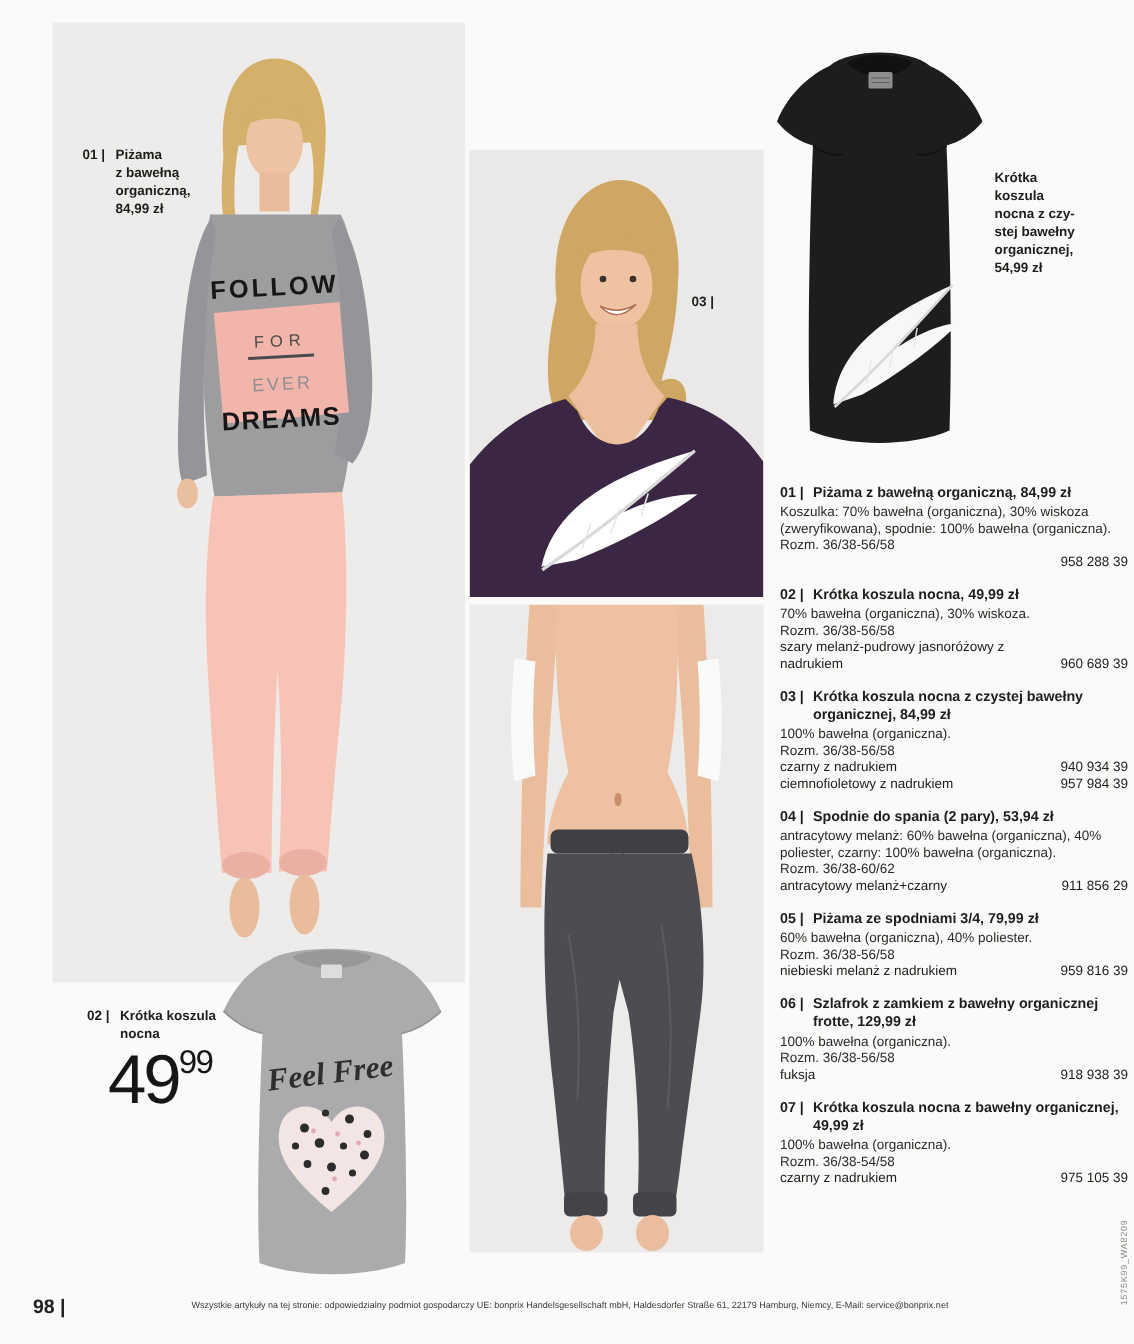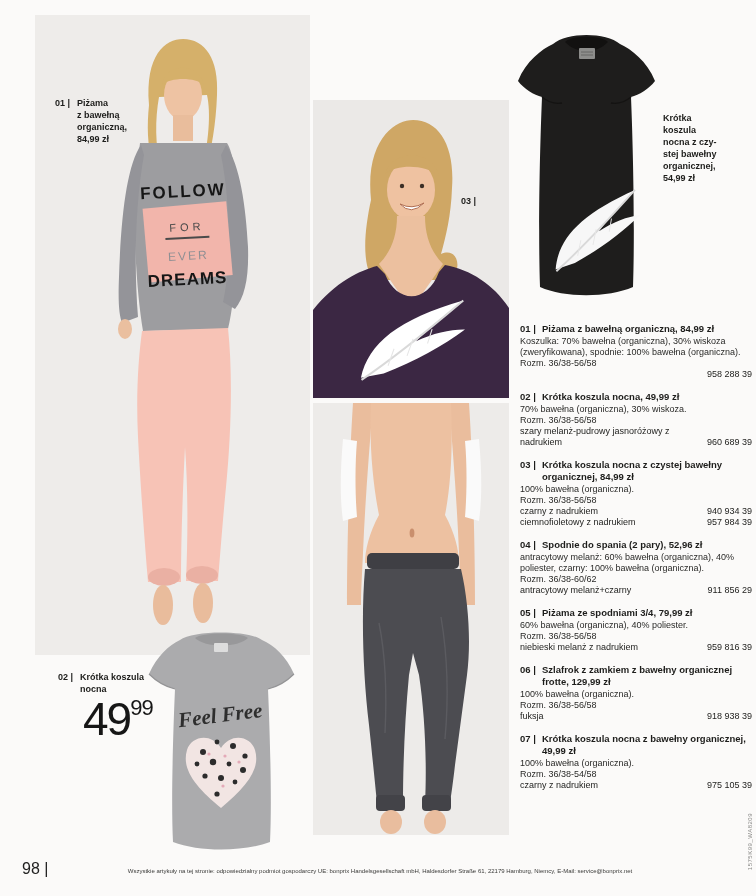--- a/index.html
+++ b/index.html
@@ -7,36 +7,36 @@
   .page { position:relative; width:756px; height:896px; background:#fbfaf9; overflow:hidden; color:#1d1d1b; }
 
   .photo { position:absolute; overflow:hidden; }
   .photo svg { display:block; }
 
   
   .callout { position:absolute; font-size:9px; line-height:12px; font-weight:bold; color:#1d1d1b; }
   .co-row { display:flex; }
   .co-num { width:22px; flex:0 0 auto; }
   .co-text { white-space:pre-line; }
-  .price { position:absolute; font-size:46px; letter-spacing:-2px; color:#161616; font-weight:500;margin-left:11px; }
+  .price { position:absolute; font-size:46px; letter-spacing:-2px; color:#161616; font-weight:500; }
   .price-sup { font-size:22px; letter-spacing:-1px; vertical-align:20px; }
 
   
   .listing { position:absolute; left:520px; top:323px; width:232px; font-size:9px; line-height:11px; }
   .item { margin-bottom:11px; }
   .item-title { display:flex; font-weight:bold; font-size:9.5px; line-height:12px; margin-bottom:1px; }
   .item-num { width:22px; flex:0 0 auto; }
   .item-ttl { flex:1; }
   .item-desc { color:#2a2a28; }
   .variant { display:flex; align-items:flex-end; }
   .vname { max-width:150px; }
   .vcode { margin-left:auto;text-align:right; }
 
   
-  .pageno { position:absolute; left:22px; bottom:18px; font-size:16px; font-weight:normal; color:#222; }
+  .pageno { position:absolute; left:22px; bottom:18px; font-size:13px; font-weight:bold; color:#222; }
   .footer-note { position:absolute; left:110px; bottom:22px; width:540px; font-size:6px; color:#3a3a38; text-align:center; }
   .side-code { position:absolute; right:3px; bottom:26px; font-size:6px; color:#8a8a88; writing-mode:vertical-rl; transform:rotate(180deg); letter-spacing:0.5px; }
 </style>
 </head>
 <body>
 
 <svg width="0" height="0" style="position:absolute" aria-hidden="true">
   <g id="feather">
     <path d="M2,48 C18,18 52,4 116,4 C92,14 74,22 62,29 C80,26 97,27 110,31 C86,40 56,47 24,50 Z"></path>
     <path d="M2,50 C45,36 85,18 116,4" fill="none" stroke="#d9d9d9" stroke-width="2"></path>
@@ -229,21 +229,21 @@
       </div>
       <div class="variant">
         <span class="vname">ciemnofioletowy z nadrukiem</span>
         <span class="vcode">957 984 39</span>
       </div>
     </div>
 
     <div class="item">
       <div class="item-title">
         <span class="item-num">04 |</span>
-        <span class="item-ttl">Spodnie do spania (2 pary), 52,96 zł</span>
+        <span class="item-ttl">Spodnie do spania (2 pary), 53,94 zł</span>
       </div>
       <div class="item-desc">antracytowy melanż: 60% bawełna (organiczna), 40% poliester, czarny: 100% bawełna (organiczna).</div>
       <div class="item-desc">Rozm. 36/38-60/62</div>
       <div class="variant">
         <span class="vname">antracytowy melanż+czarny</span>
         <span class="vcode">911 856 29</span>
       </div>
     </div>
 
     <div class="item">

